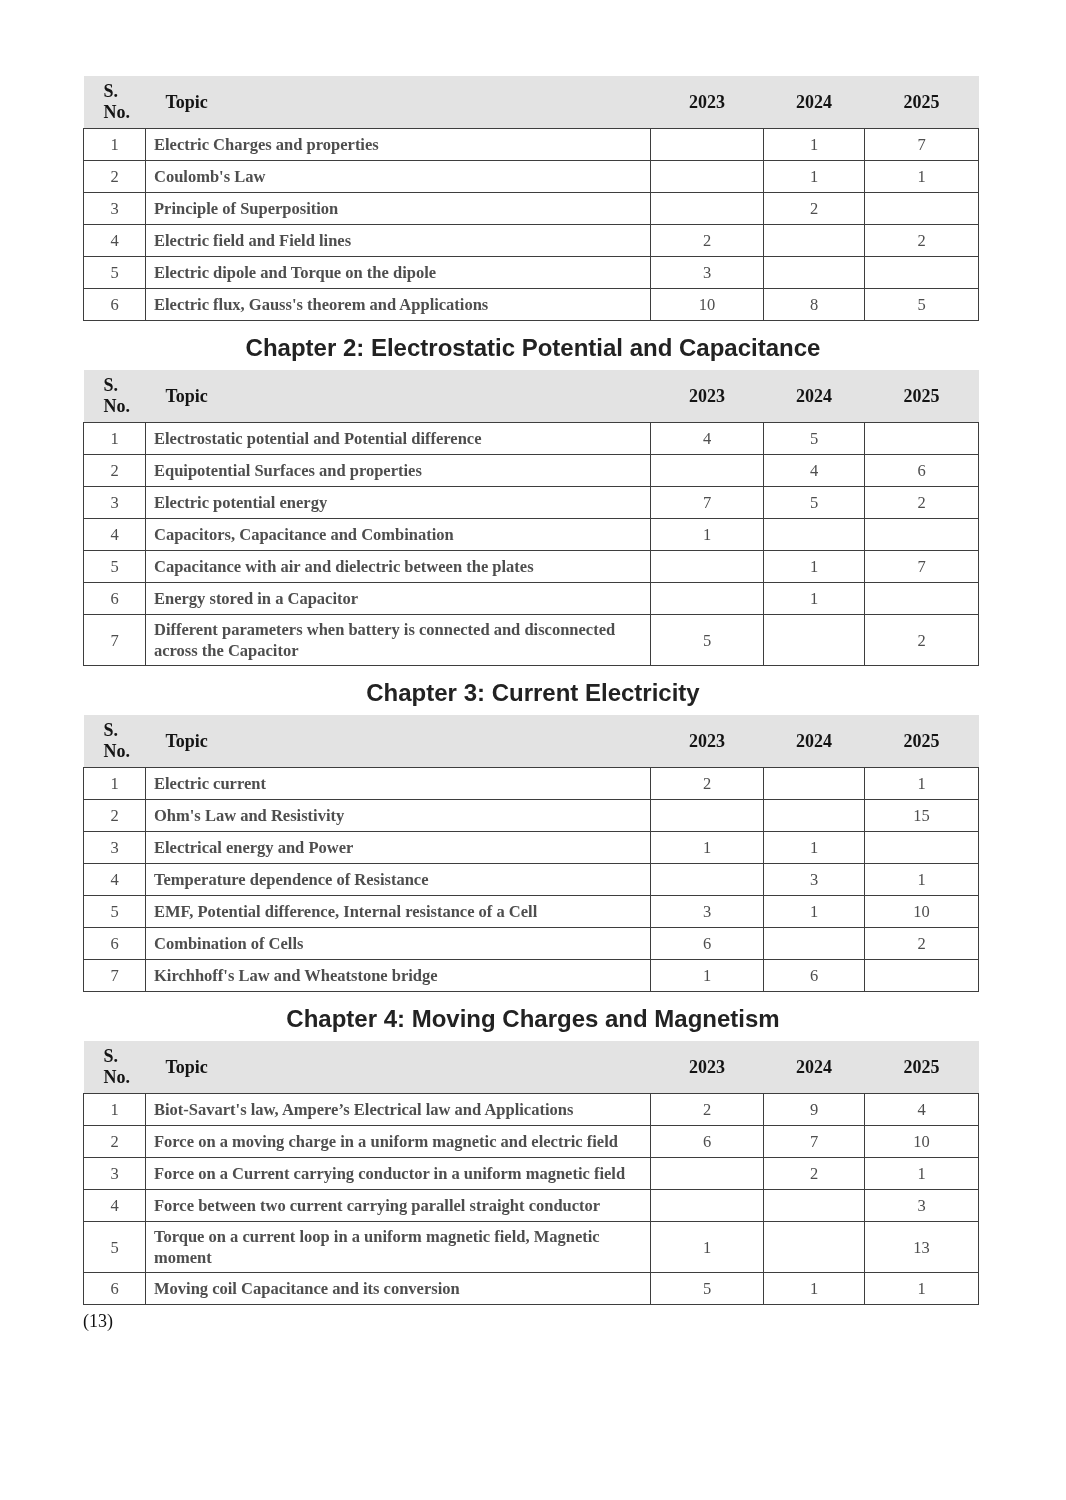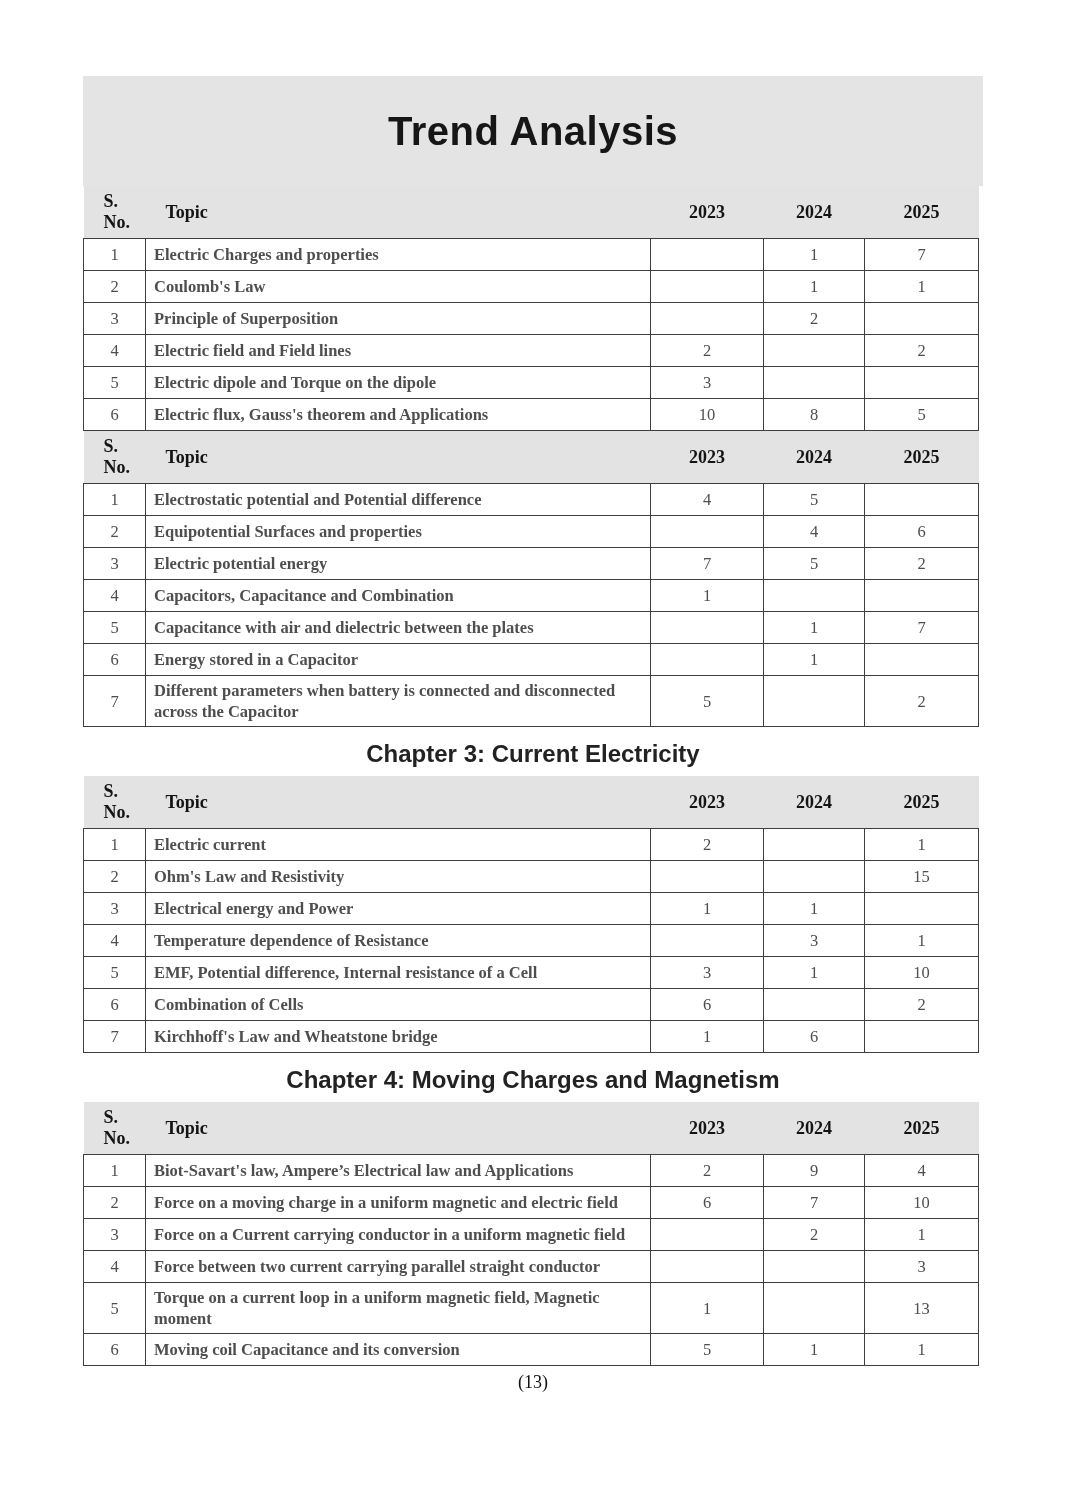--- a/index.html
+++ b/index.html
@@ -66,33 +66,30 @@
     line-height: 21px;
     height: 23px;
     vertical-align: middle;
   }
   td.c-sno   { text-align: center; }
   td.c-topic { text-align: left; padding-left: 10px; font-weight: bold; }
   td.c-year  { text-align: center; }
 
   .page-footer {
     margin-top: 6px;
-    text-align: center;
+    text-align: left;
     font-size: 18px;
     color: #111111;
   }
 </style>
 </head>
 <body>
 
 <div class="content">
 
-  <div class="banner">
-    <h1>Trend Analysis</h1>
-  </div>
 
   <section>
     <table class="trend-table">
       <colgroup>
           <col class="w-sno">
           <col class="w-topic">
           <col class="w-2023">
           <col class="w-2024">
           <col class="w-2025">
         </colgroup>
@@ -146,20 +143,21 @@
             <td class="c-topic">Electric flux, Gauss's theorem and Applications</td>
             <td class="c-year">10</td>
             <td class="c-year">8</td>
             <td class="c-year">5</td>
           </tr>
         </tbody>
     </table>
   </section>
 
   <section>
+    <h2 class="chapter-title">Chapter 2: Electrostatic Potential and Capacitance</h2>
     <table class="trend-table">
       <colgroup>
           <col class="w-sno">
           <col class="w-topic">
           <col class="w-2023">
           <col class="w-2024">
           <col class="w-2025">
         </colgroup>
       <thead>
         <tr>

